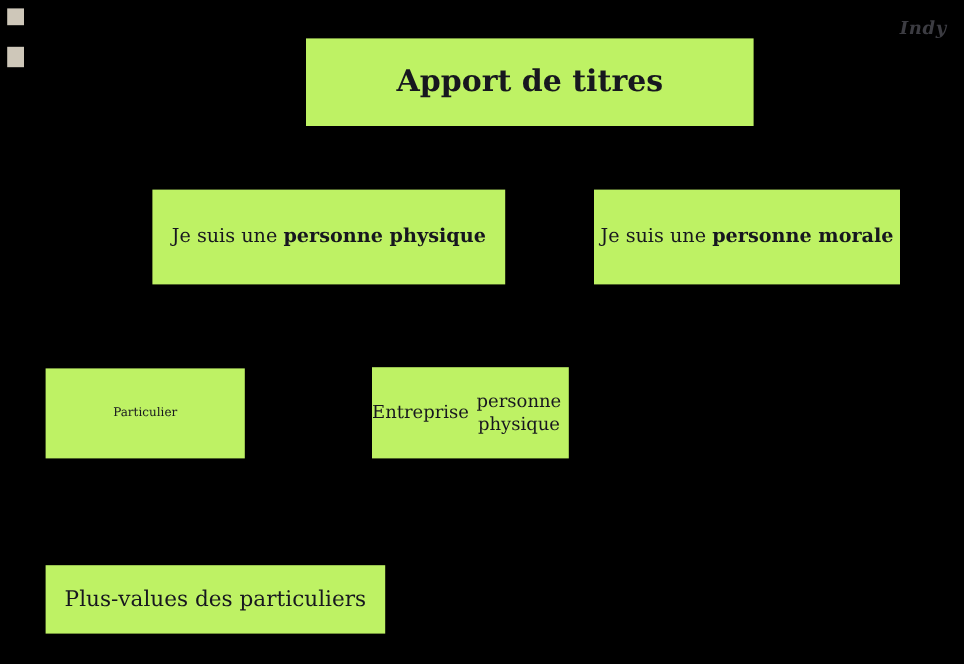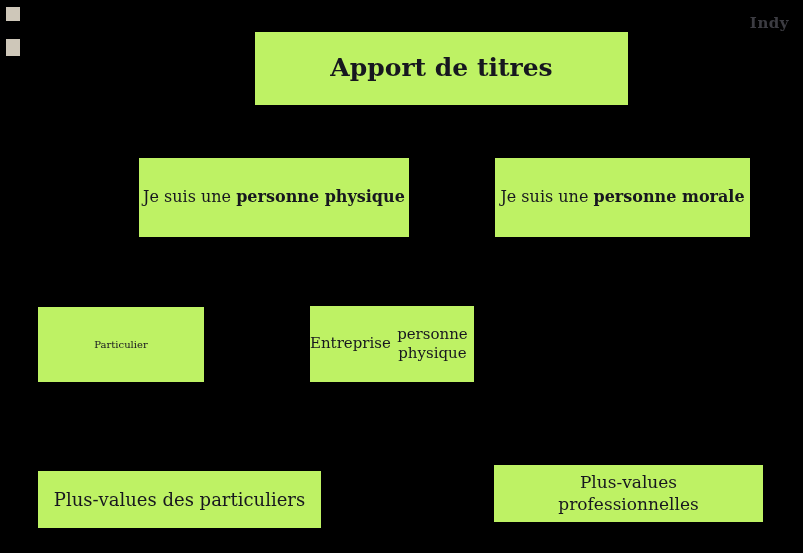--- a/index.html
+++ b/index.html
@@ -27,23 +27,22 @@
     line-height: 1.3;
   }
   .title-box {
     left: 255px; top: 32px;
     width: 373px; height: 73px;
     font-size: 25px;
     font-weight: 700;
   }
   .node-personne-physique {
     left: 127px; top: 158px;
-    width: 270px; height: 79px;
+    width: 294px; height: 79px;
     font-size: 16px;
-    margin-left: 12px;
   }
   .node-personne-morale {
     left: 495px; top: 158px;
     width: 255px; height: 79px;
     font-size: 16px;
   }
   .node-particulier {
     left: 38px; top: 307px;
     width: 166px; height: 75px;
     font-size: 10px;
@@ -66,20 +65,21 @@
     font-size: 17px;
     flex-direction: column;
     line-height: 1.25;
   }
   .bold { font-weight: 700; }
   .logo {
     position: absolute;
     right: 14px; top: 14px;
     font-size: 15px;
     font-weight: 700;
+    font-style: italic;
     color: #3c3c42;
     letter-spacing: 0.5px;
   }
   .artifact {
     position: absolute;
     background: #f2ead9;
     opacity: 0.85;
   }
   .artifact-1 { left: 6px; top: 7px; width: 14px; height: 14px; }
   .artifact-2 { left: 6px; top: 39px; width: 14px; height: 17px; }
@@ -112,18 +112,14 @@
 
   <div class="box node-entreprise">
     <span>Entreprise</span>
     <span>personne physique</span>
   </div>
 
   <div class="box node-pv-particuliers">
     <span>Plus-values des particuliers</span>
   </div>
 
-  <div class="box node-pv-pro">
-    <span>Plus-values</span>
-    <span>professionnelles</span>
-  </div>
 
 </div>
 
 </body></html>

